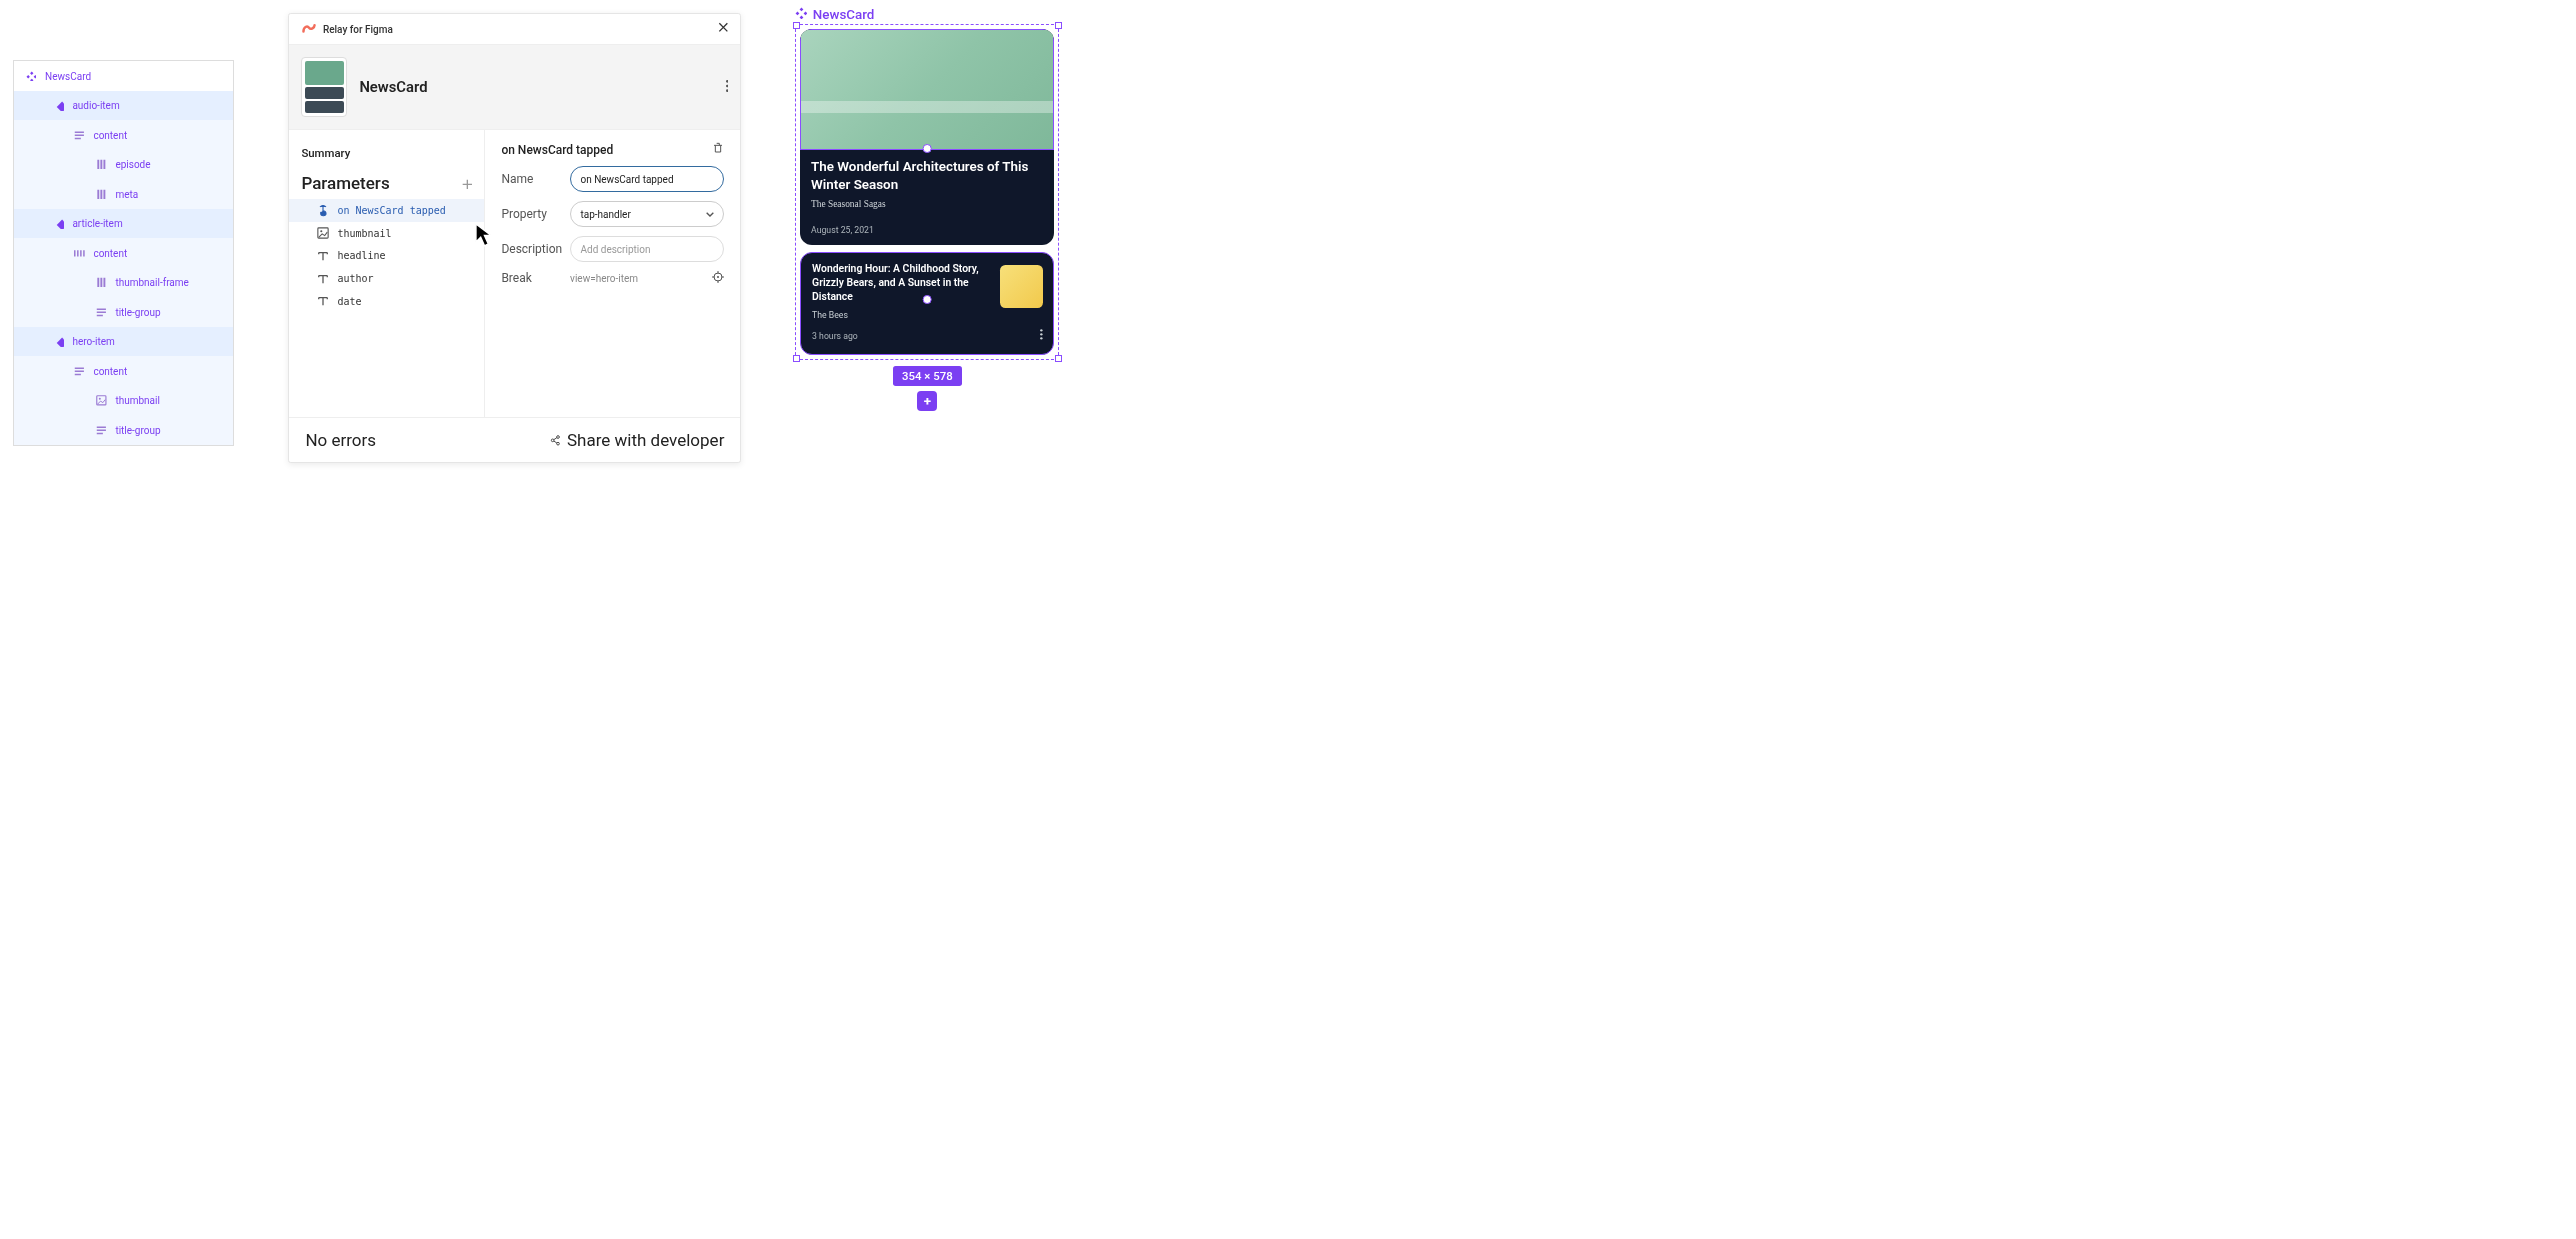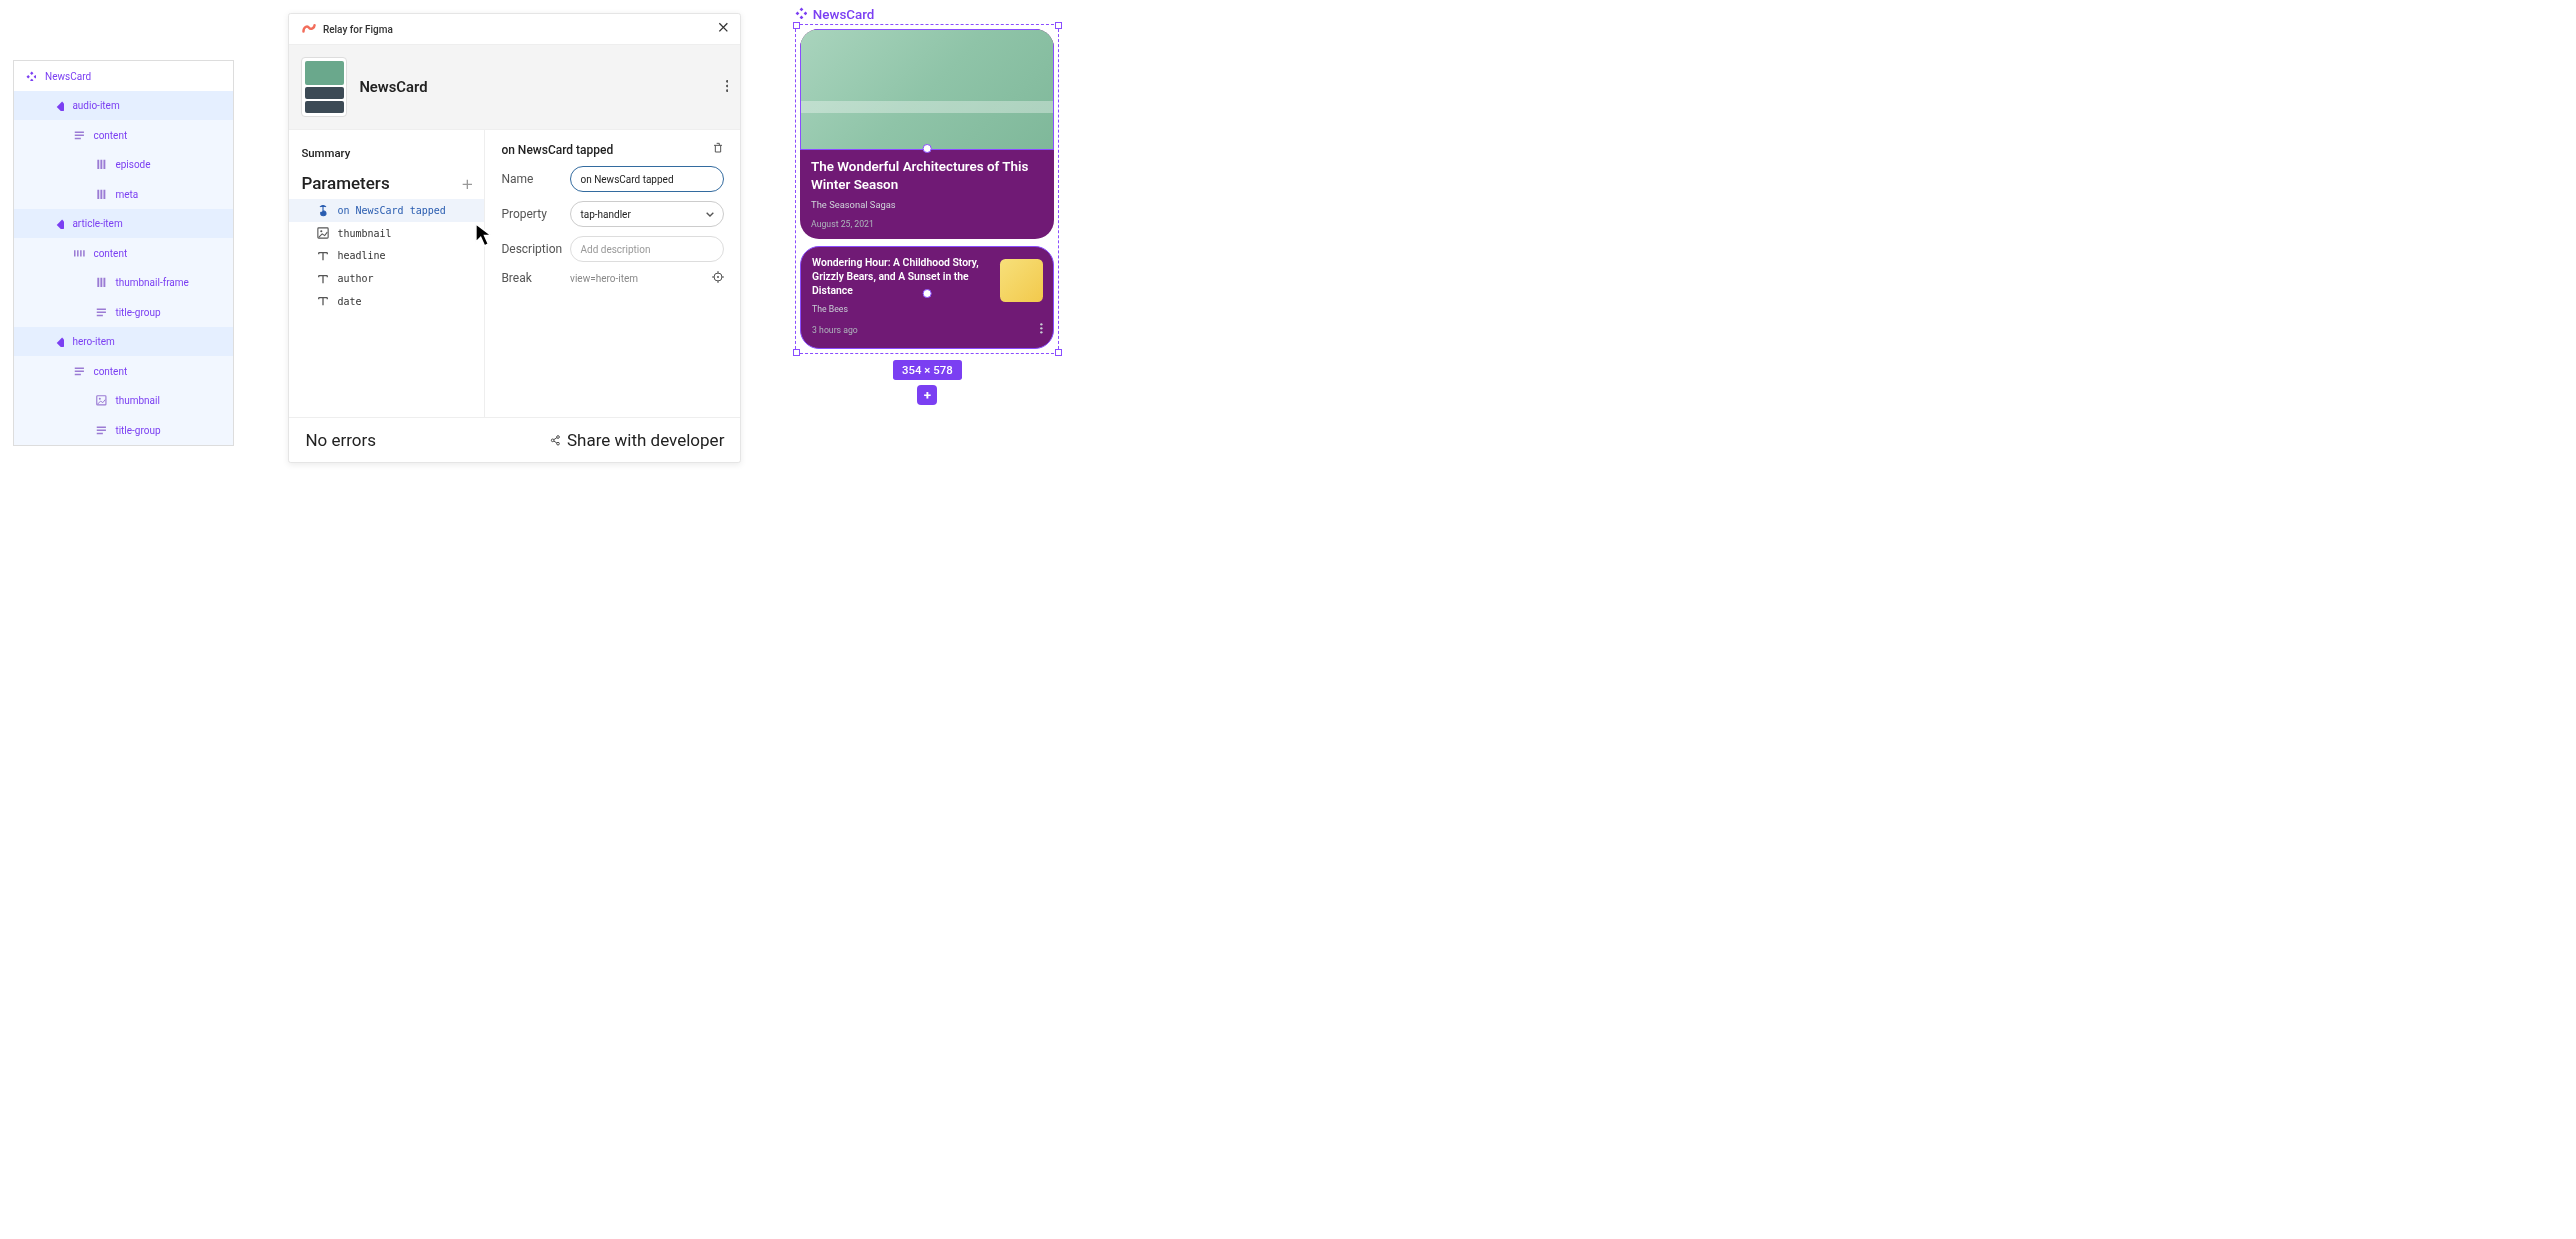--- a/index.html
+++ b/index.html
@@ -169,40 +169,40 @@
     .sel-handle.bl { bottom: -3.4px; left: -3.4px; }
     .sel-handle.br { bottom: -3.4px; right: -3.4px; }
 
     .newscard {
       width: 254px;
       display: flex;
       flex-direction: column;
       gap: 6.7px;
     }
     .card {
-      background: #701a75;
-      border-radius: 19px;
+      background: #0f172a;
+      border-radius: 12px;
       color: #e8ecef;
       overflow: hidden;
     }
     .hero-img {
       height: 121px;
       background:
         linear-gradient(to bottom, rgba(0,0,0,0) 60%, rgba(255,255,255,.35) 60%, rgba(255,255,255,.35) 70%,  rgba(0,0,0,0) 70%),
         linear-gradient(135deg, #a9d4bd 0%, #8fc4a8 50%, #7fb89a 100%);
       position: relative;
       border: 1px solid #8a4dff;
     }
     .hero-img::after {
       content: ""; position: absolute; bottom: -3.4px; left: 50%; transform: translateX(-50%);
       width: 6.7px; height: 6.7px; background: #fff; border: 1px solid #8a4dff; border-radius: 50%;
     }
     .hero-body { padding: 8px 10.7px 10.7px 10.7px; }
     .hero-title { font-size: 13.4px; font-weight: 600; line-height: 1.3; color: #fff; margin-bottom: 5.4px; }
-    .hero-sub { font-size: 9.4px; color: #d0d6da; margin-bottom: 9px; }
+    .hero-sub { font-size: 9.4px; color: #d0d6da; margin-bottom: 16px; font-family: Liberation Serif, serif; }
     .hero-date { font-size: 8.7px; color: #aeb6bc; }
 
     .article { display: flex; align-items: center; gap: 8px; padding: 8px 9.4px; border: 1px solid #8a4dff; }
     .article-thumb { width: 48px; height: 43px; border-radius: 5.4px; background: #e6d7a3; flex-shrink: 0; }
     .article-body { flex: 1; }
     .article-title { font-size: 10px; font-weight: 600; color: #fff; line-height: 1.3; margin-bottom: 4px; }
     .article-meta { font-size: 8.4px; color: #aeb6bc; display: flex; gap: 5.4px; }
 
     .audio { padding: 9.4px 10.7px 10.7px 10.7px; border: 1px solid #8a4dff; position: relative; }
     .audio::after {

